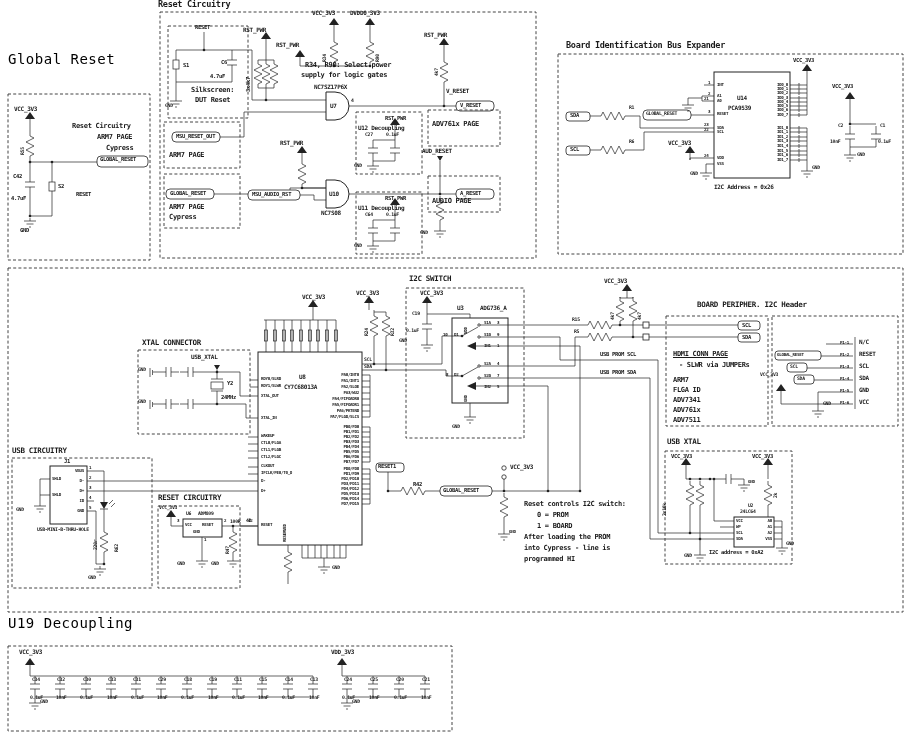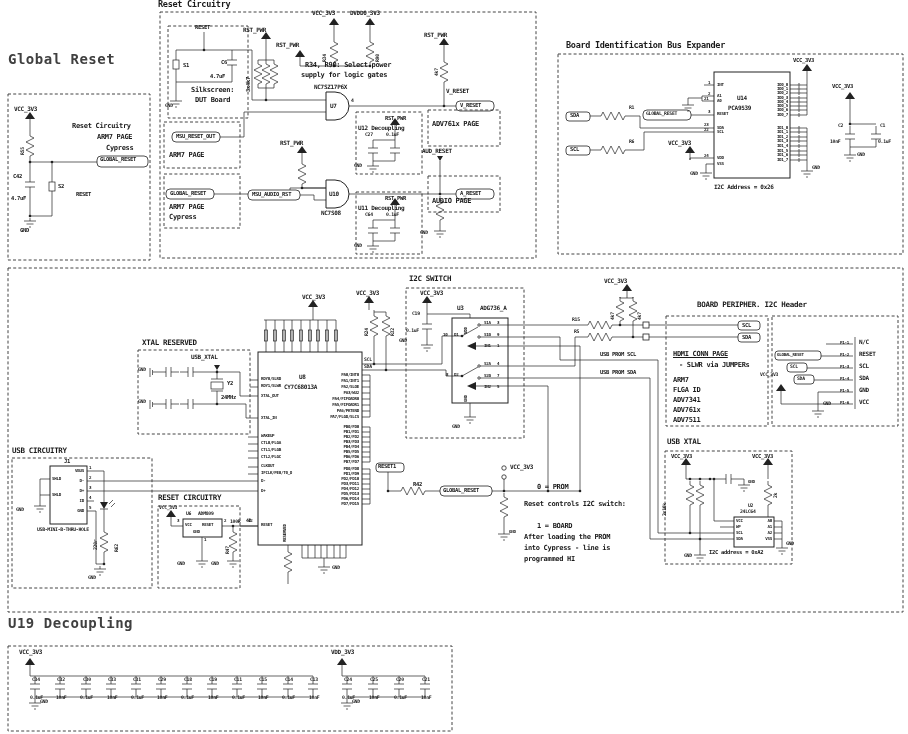--- a/index.html
+++ b/index.html
@@ -1,20 +1,20 @@
 <!DOCTYPE html>
 <html><head>
 <meta charset="utf-8">
 <style>
   html,body{margin:0;padding:0;background:#fff}
   #wrap{position:relative;width:908px;height:734px;background:#fff;
         font-family:"DejaVu Sans Mono",monospace;overflow:hidden}
   #schem{position:absolute;left:0;top:0}
   .lb{position:absolute;line-height:1;white-space:pre;color:#1a1a1a;font-weight:bold;letter-spacing:-.3px}
-  .h1{font-size:14px;font-weight:bold;letter-spacing:.5px;color:#404040}
+  .h1{font-size:14px;font-weight:normal;letter-spacing:.5px;color:#000000}
   .st{font-size:8.5px}
   .st2{font-size:7.5px}
   .l8{font-size:7px}
   .l6{font-size:6px}
   .l5{font-size:5.5px}
   .l4{font-size:4.8px}
   .l3{font-size:4.2px}
   .ra{transform:translateX(-100%)}
   svg line,svg path,svg rect,svg circle{stroke:#222;stroke-width:.7;fill:none}
   svg polygon{fill:#222;stroke:none}
@@ -334,21 +334,21 @@
         <use href="#cv" x="368" y="676"></use>
         <use href="#cv" x="394" y="676"></use>
         <use href="#cv" x="420" y="676"></use>
     <use href="#gn" x="341" y="700"></use>
   </g>
 </svg>
 
 <span class="lb h1" style="left:8px;top:52px">Global Reset</span>
 <span class="lb st" style="left:158px;top:0px">Reset Circuitry</span>
 <span class="lb st" style="left:566px;top:41px">Board Identification Bus Expander</span>
-<span class="lb st2" style="left:142px;top:339px">XTAL RESERVED</span>
+<span class="lb st2" style="left:142px;top:339px">XTAL CONNECTOR</span>
 <span class="lb st2" style="left:409px;top:275px">I2C SWITCH</span>
 <span class="lb st2" style="left:697px;top:301px">BOARD PERIPHER. I2C Header</span>
 <span class="lb st2" style="left:12px;top:447px">USB CIRCUITRY</span>
 <span class="lb st2" style="left:158px;top:494px">RESET CIRCUITRY</span>
 <span class="lb st2" style="left:667px;top:438px">USB XTAL</span>
 <span class="lb h1" style="left:8px;top:616px">U19 Decoupling</span>
 
 <div id="labels-layer"></div>
 <span class="lb l6" style="left: 14px; top: 106px;">VCC_3V3</span>
     <span class="lb l4" style="left: 21px; top: 155px; transform-origin: 0px 0px; transform: rotate(-90deg);">R55</span>
@@ -359,21 +359,21 @@
     <span class="lb l5" style="left: 13px; top: 174px;">C42</span>
     <span class="lb l5" style="left: 11px; top: 196px;">4.7uF</span>
     <span class="lb l5" style="left: 58px; top: 184px;">S2</span>
     <span class="lb l5" style="left: 76px; top: 192px;">RESET</span>
     <span class="lb l5" style="left: 20px; top: 228px;">GND</span>
     <span class="lb l5" style="left: 195px; top: 25px;">RESET</span>
     <span class="lb l5" style="left: 183px; top: 63px;">S1</span>
     <span class="lb l5" style="left: 221px; top: 60px;">C6</span>
     <span class="lb l5" style="left: 210px; top: 74px;">4.7uF</span>
     <span class="lb l8" style="left: 191px; top: 87px;">Silkscreen:</span>
-    <span class="lb l8" style="left: 195px; top: 97px;">DUT Board</span>
+    <span class="lb l8" style="left: 195px; top: 97px;">DUT Reset</span>
     <span class="lb l4" style="left: 165px; top: 104px;">GND</span>
     <span class="lb l6" style="left: 243px; top: 27px;">RST_PWR</span>
     <span class="lb l5" style="left: 246px; top: 92px; transform-origin: 0px 0px; transform: rotate(-90deg);">3x4k7</span>
     <span class="lb l6" style="left: 312px; top: 10px;">VCC_3V3</span>
     <span class="lb l6" style="left: 350px; top: 10px;">DVDD0_3V3</span>
     <span class="lb l4" style="left: 323px; top: 62px; transform-origin: 0px 0px; transform: rotate(-90deg);">R34</span>
     <span class="lb l4" style="left: 376px; top: 62px; transform-origin: 0px 0px; transform: rotate(-90deg);">R90</span>
     <span class="lb l6" style="left: 276px; top: 42px;">RST_PWR</span>
     <span class="lb l8" style="left: 305px; top: 62px;">R34, R90: Select power</span>
     <span class="lb l8" style="left: 301px; top: 72px;">supply for logic gates</span>
@@ -617,21 +617,21 @@
     <span class="lb l4" style="left: 226px; top: 554px; transform-origin: 0px 0px; transform: rotate(-90deg);">R47</span>
     <span class="lb l4" style="left: 177px; top: 562px;">GND</span>
     <span class="lb l4" style="left: 211px; top: 562px;">GND</span>
     <span class="lb l4" style="left: 246px; top: 519px;">42</span>
     <span class="lb l6" style="left: 510px; top: 464px;">VCC_3V3</span>
     <span class="lb l5" style="left: 378px; top: 464px;">RESET1</span>
     <span class="lb l5" style="left: 413px; top: 482px;">R42</span>
     <span class="lb l5" style="left: 443px; top: 488px;">GLOBAL_RESET</span>
     <span class="lb l3" style="left: 509px; top: 530px;">GND</span>
     <span class="lb l8" style="left: 524px; top: 501px;">Reset controls I2C switch:</span>
-    <span class="lb l8" style="left: 537px; top: 484px;">0 = PROM</span>
+    <span class="lb l8" style="left: 537px; top: 512px;">0 = PROM</span>
     <span class="lb l8" style="left: 537px; top: 523px;">1 = BOARD</span>
     <span class="lb l8" style="left: 524px; top: 534px;">After loading the PROM</span>
     <span class="lb l8" style="left: 524px; top: 545px;">into Cypress - line is</span>
     <span class="lb l8" style="left: 524px; top: 556px;">programmed HI</span>
     <span class="lb l6" style="left: 19px; top: 649px;">VCC_3V3</span>
     <span class="lb l4" style="left: 32px; top: 678px;">C34</span>
     <span class="lb l4" style="left: 57px; top: 678px;">C32</span>
     <span class="lb l4" style="left: 83px; top: 678px;">C30</span>
     <span class="lb l4" style="left: 108px; top: 678px;">C33</span>
     <span class="lb l4" style="left: 133px; top: 678px;">C31</span>

